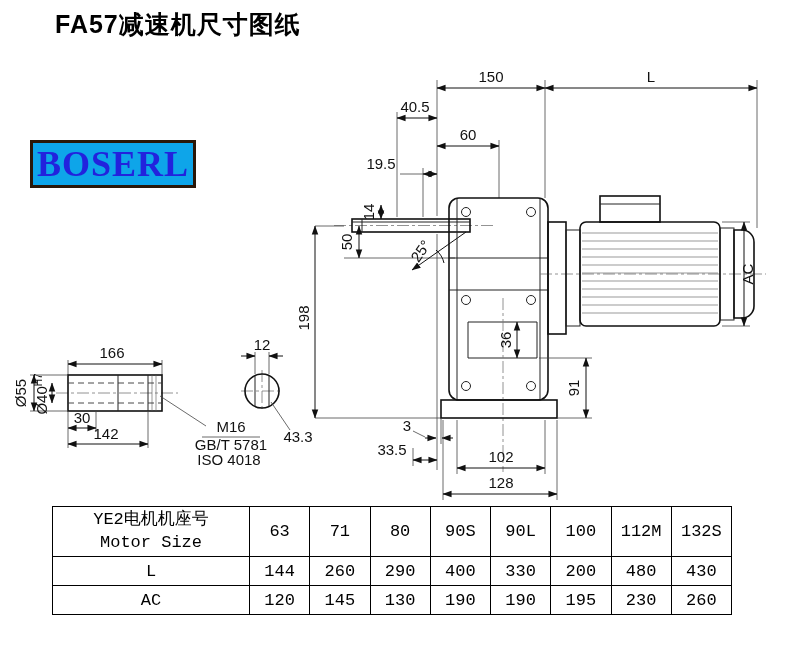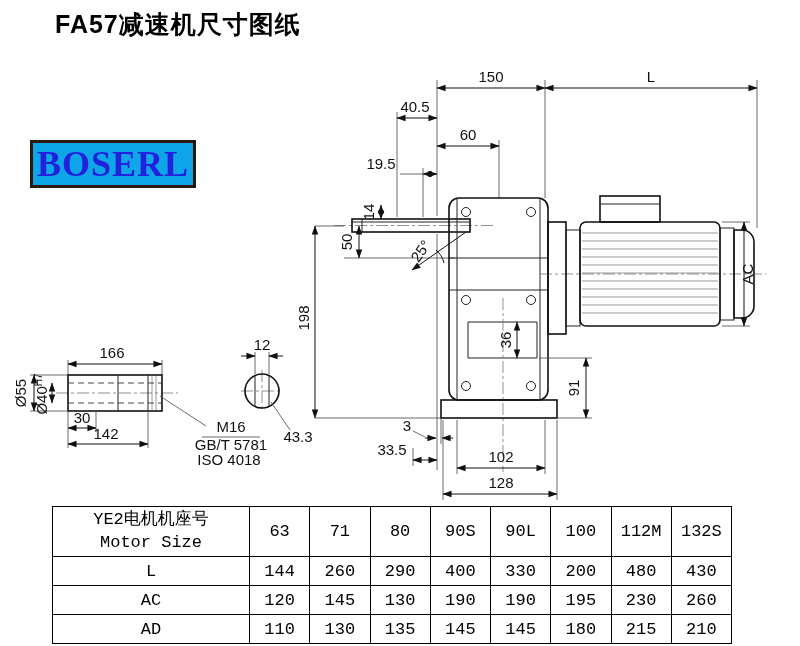--- a/index.html
+++ b/index.html
@@ -269,25 +269,14 @@
       <td class="first">AC</td>
       <td>120</td>
       <td>145</td>
       <td>130</td>
       <td>190</td>
       <td>190</td>
       <td>195</td>
       <td>230</td>
       <td>260</td>
     </tr>
-    <tr class="row">
-      <td class="first">AD</td>
-      <td>110</td>
-      <td>130</td>
-      <td>135</td>
-      <td>145</td>
-      <td>145</td>
-      <td>180</td>
-      <td>215</td>
-      <td>210</td>
-    </tr>
   </tbody>
 </table>
 
 </body></html>

